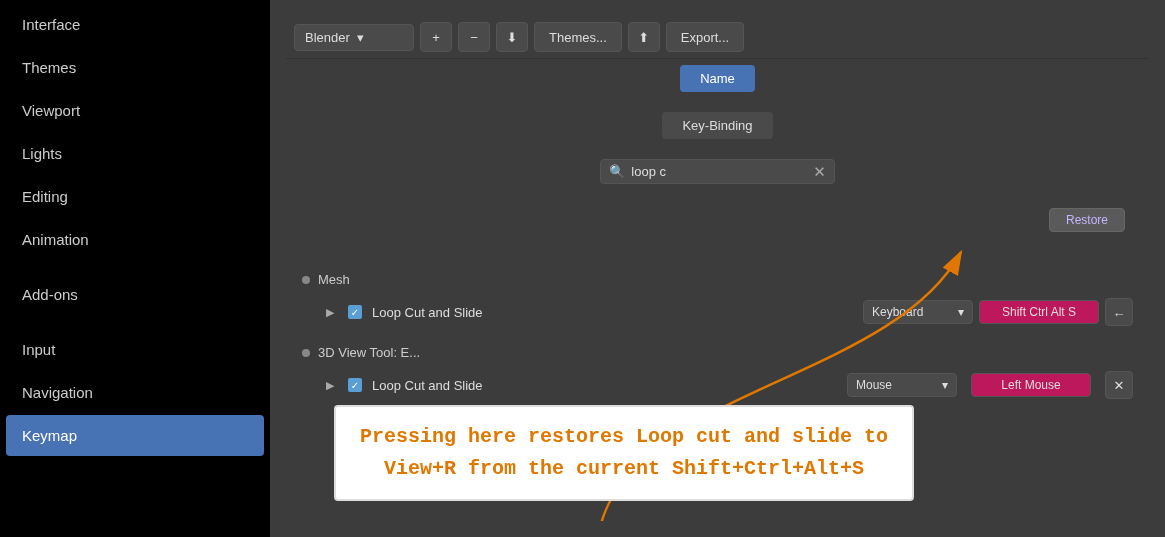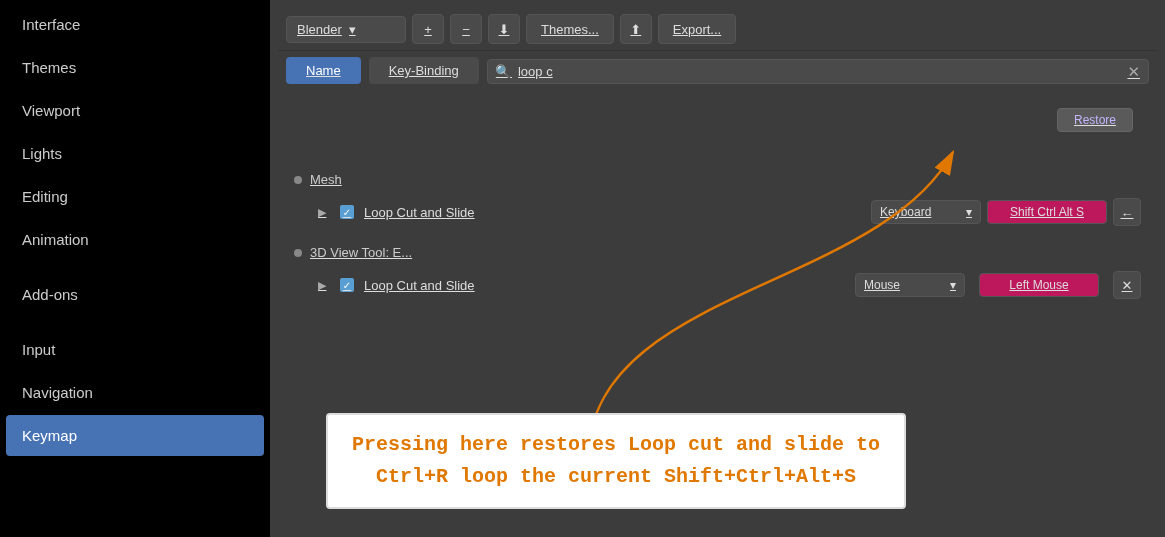--- a/index.html
+++ b/index.html
@@ -40,23 +40,22 @@
     .sidebar-spacer {
       height: 10px;
     }
 
     
     .main {
       flex: 1;
       display: flex;
       flex-direction: column;
       background: #3c3c3c;
-      padding: 8px;
+      padding: 16px;
       overflow: hidden;
-      text-decoration: underline;
     }
 
     
     .topbar {
       display: flex;
       align-items: center;
       padding: 6px 8px;
       gap: 6px;
       background: #3c3c3c;
       border-bottom: 1px solid #333;
@@ -90,24 +89,25 @@
       height: 30px;
     }
     .topbar-btn.text-btn {
       padding: 5px 14px;
       gap: 4px;
     }
 
     
     .searchbar {
       display: flex;
-      align-items: flex-end;
+      align-items: center;
       padding: 6px 8px;
-      gap: 8px;
+      gap: 20px;
       background: #3c3c3c;
+      flex-direction: column;
     }
     .tab-btn {
       padding: 6px 20px;
       border-radius: 4px;
       cursor: pointer;
       font-size: 13px;
       border: none;
       background: #4a4a4a;
       color: #ddd;
     }
@@ -415,21 +415,21 @@
           <span>Left Mouse</span>
         </div>
         <div class="icon-btn">
           <span>✕</span>
         </div>
       </div>
     </div>
 
     <div class="tooltip-box">
       <div>Pressing here restores Loop cut and slide to</div>
-      <div>Ctrl+R loop the current Shift+Ctrl+Alt+S</div>
+      <div>View+R from the current Shift+Ctrl+Alt+S</div>
     </div>
 
     <svg class="annotation-overlay" xmlns="http://www.w3.org/2000/svg" style="position:absolute;top:0;left:0;width:100%;height:100%;pointer-events:none;">
 
       <defs>
         <marker id="arrowhead" markerWidth="10" markerHeight="7" refX="9" refY="3.5" orient="auto">
           <polygon points="0 0, 10 3.5, 0 7" fill="#e07800"></polygon>
         </marker>
       </defs>
       <path d="M 310,370 C 310,200 600,200 675,62" stroke="#e07800" stroke-width="2.5" fill="none" marker-end="url(#arrowhead)"></path>

